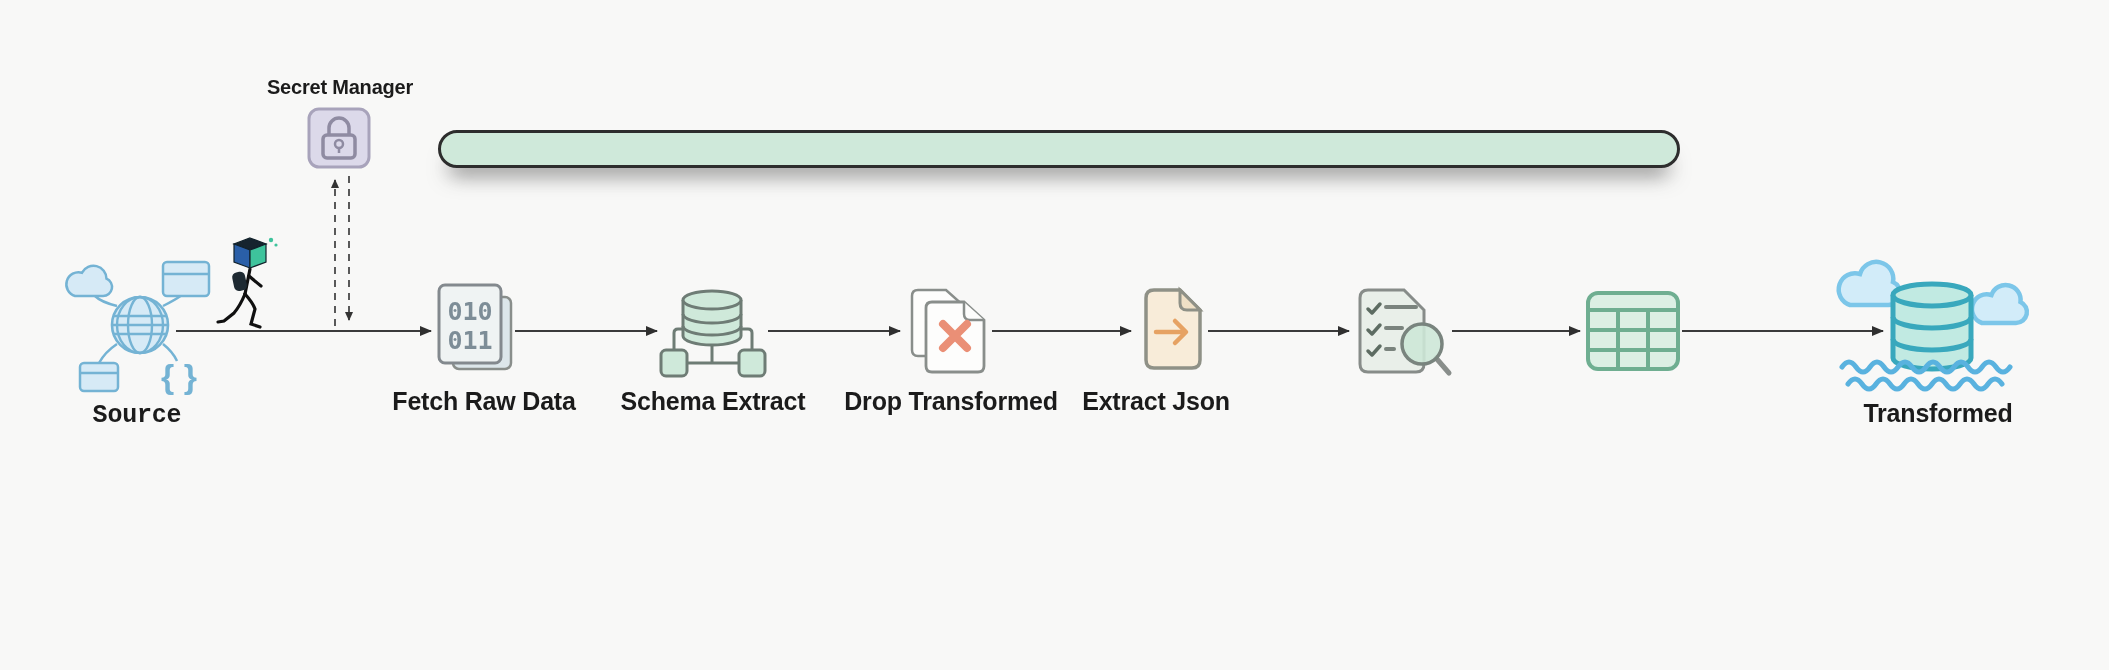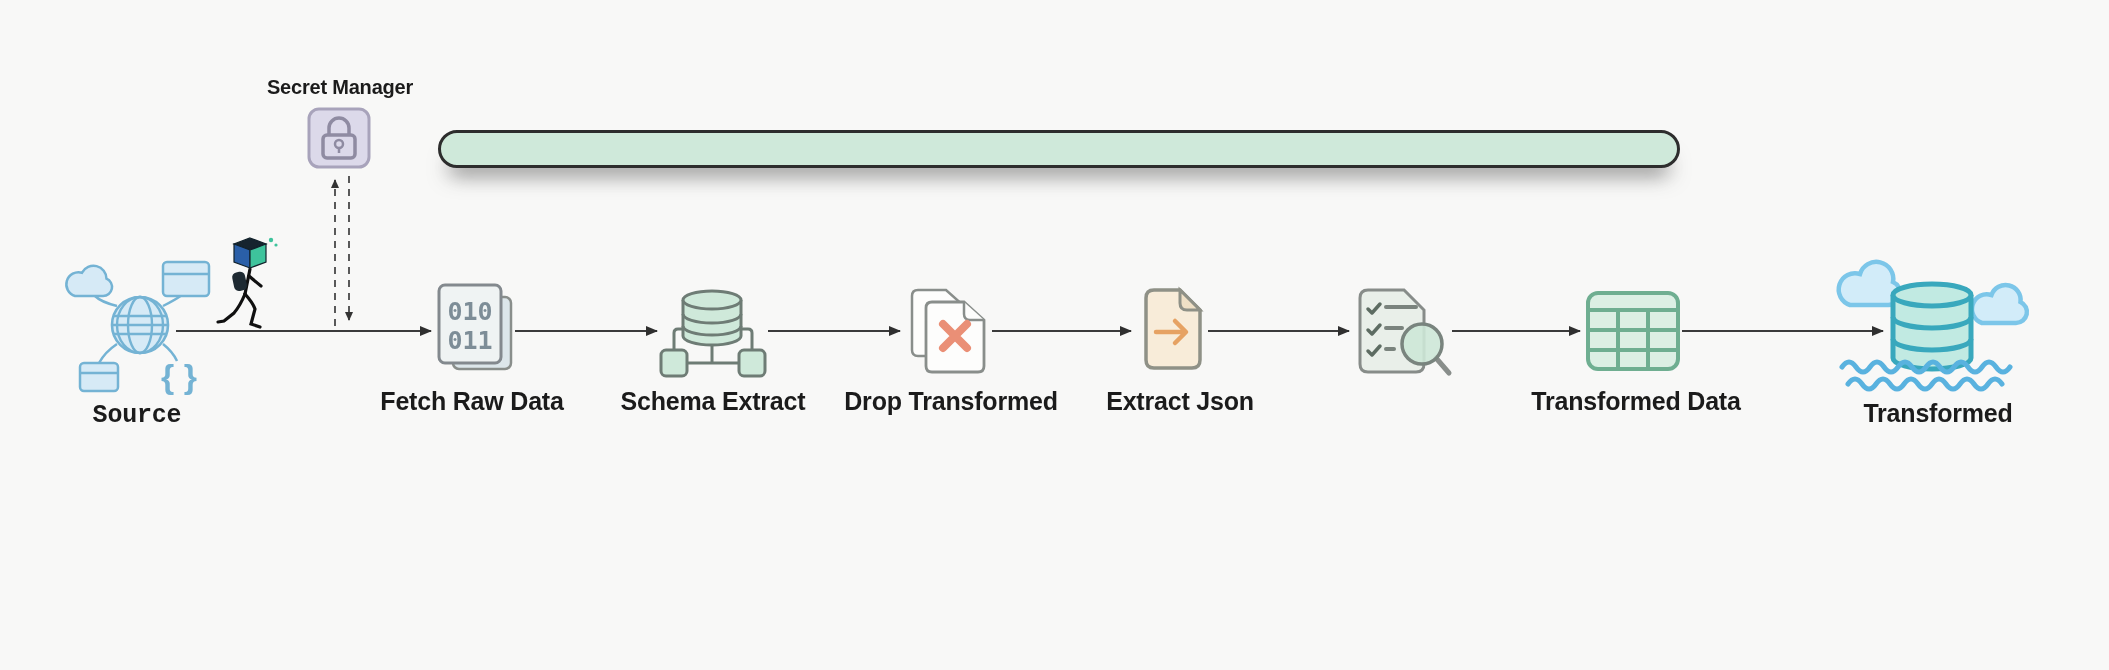--- a/index.html
+++ b/index.html
@@ -177,20 +177,19 @@
       <path d="M61,72 a39,11 0 0 0 78,0 M61,94 a39,11 0 0 0 78,0" fill="none" stroke="var(--teal-stroke)" stroke-width="5"></path>
       <ellipse cx="100" cy="50" rx="39" ry="11" fill="var(--teal-fill)" stroke="var(--teal-stroke)" stroke-width="5"></ellipse>
     </g>
     <g stroke="var(--wave-blue)" stroke-width="5" fill="none" stroke-linecap="round">
       <path d="M10,122 q7,-10 14,0 t14,0 t14,0 t14,0 t14,0 t14,0 t14,0 t14,0 t14,0 t14,0 t14,0 t14,0"></path>
       <path d="M16,139 q7,-10 14,0 t14,0 t14,0 t14,0 t14,0 t14,0 t14,0 t14,0 t14,0 t14,0 t14,0"></path>
     </g>
   </svg>
 
   <div class="lbl" style="left:137px;  top:401px;font-family:Liberation Mono, monospace;">Source</div>
-  <div class="lbl" style="left:472px;  top:387px;">Fetch Raw Data</div>
+  <div class="lbl" style="left:484px;  top:387px;">Fetch Raw Data</div>
   <div class="lbl" style="left:713px;  top:387px;">Schema Extract</div>
   <div class="lbl" style="left:951px;  top:387px;">Drop Transformed</div>
-  <div class="lbl" style="left:1180px; top:387px;">Extract Json</div>
-  <div class="lbl" style="left:1636px; top:387px;">Transformed Data</div>
+  <div class="lbl" style="left:1156px; top:387px;">Extract Json</div>
   <div class="lbl" style="left:1938px; top:399px;">Transformed</div>
 
 </div>
 
 </body></html>

